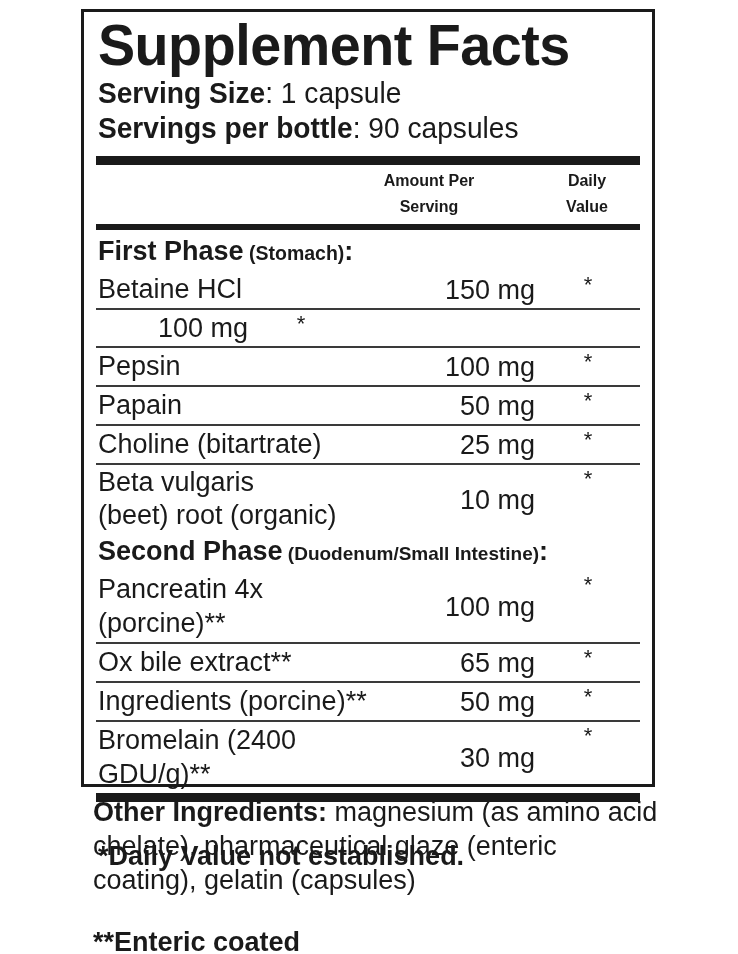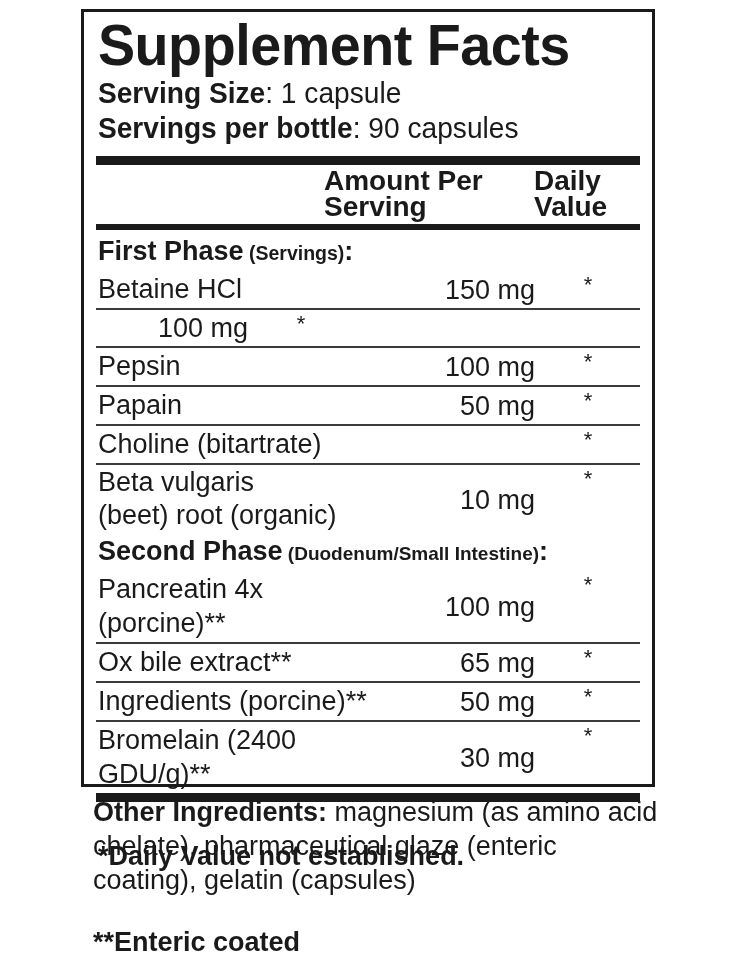--- a/index.html
+++ b/index.html
@@ -86,24 +86,24 @@
   .spacer-after-top { height: 10px; }
 
   
   .col-headers {
     display: flex;
     justify-content: flex-end;
     align-items: flex-start;
     padding: 3px 0 4px 0;
   }
   .colhead {
-    font-size: 28px;
+    font-size: 16px;
     font-weight: bold;
     line-height: 26px;
-    text-align: left;
+    text-align: center;
     white-space: nowrap;
   }
   .colhead.amount { width: 210px; }
   .colhead.daily  { width: 106px; }
 
   
   .rows { padding-top: 4px; }
 
   .phase-head {
     font-weight: bold;
@@ -222,21 +222,21 @@
           <div>Daily</div>
           <div>Value</div>
         </div>
       </div>
 
       <div class="rule-med"></div>
 
       <div class="rows">
 
         <div class="phase-head">
-          <span class="phase-name">First Phase</span><span class="phase-sub"> (Servings)</span><span class="phase-colon">:</span>
+          <span class="phase-name">First Phase</span><span class="phase-sub"> (Stomach)</span><span class="phase-colon">:</span>
         </div>
 
         <div class="ing-row no-rule">
           <div class="ing-name">Betaine HCl</div>
           <div class="ing-amount">150 mg</div>
           <div class="ing-dv">*</div>
         </div>
 
         <div class="ing-row">
           <div class="ing-amount">100 mg</div>
@@ -250,20 +250,21 @@
         </div>
 
         <div class="ing-row">
           <div class="ing-name">Papain</div>
           <div class="ing-amount">50 mg</div>
           <div class="ing-dv">*</div>
         </div>
 
         <div class="ing-row">
           <div class="ing-name">Choline (bitartrate)</div>
+          <div class="ing-amount">25 mg</div>
           <div class="ing-dv">*</div>
         </div>
 
         <div class="ing-row tall">
           <div class="ing-name">Beta vulgaris
 (beet) root (organic)</div>
           <div class="ing-amount">10 mg</div>
           <div class="ing-dv">*</div>
         </div>
 

